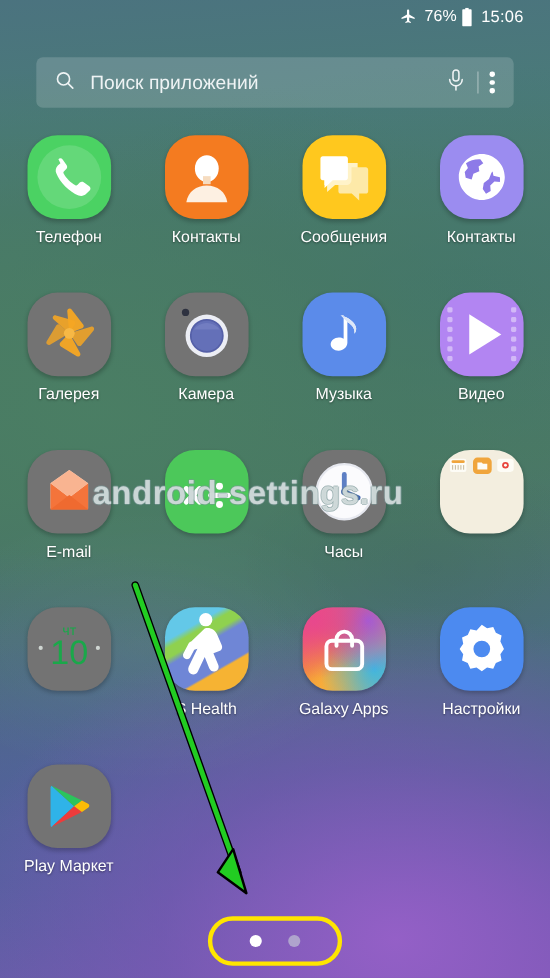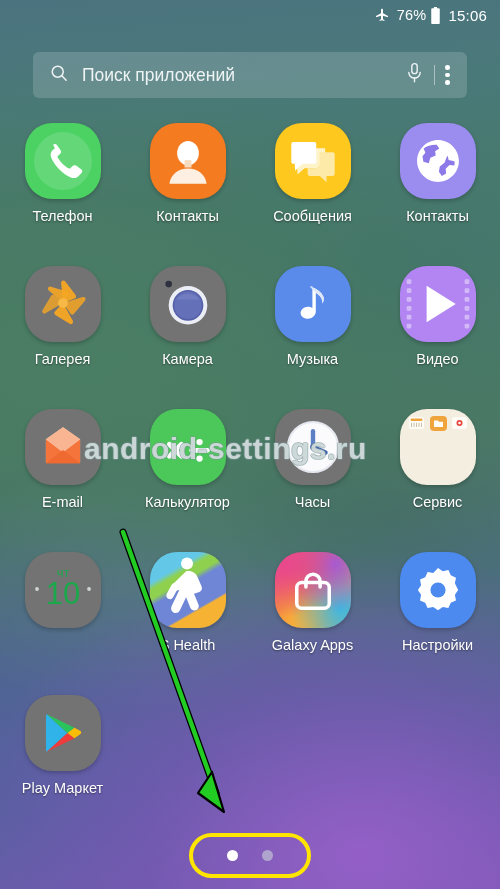--- a/index.html
+++ b/index.html
@@ -49,21 +49,21 @@
   }
 
   
   .statusbar {
     position: absolute;
     top: 0; left: 0; right: 0;
     height: 30px;
     display: flex;
     align-items: center;
     justify-content: flex-end;
-    padding-right: 13px;
+    padding-right: 24px;
     box-sizing: border-box;
     color: #ffffff;
     font-size: 15px;
     letter-spacing: .2px;
   }
   .statusbar .sb-item { display: flex; align-items: center; }
   .sb-plane { margin-right: 7px; display: block; }
   .sb-batt-pct { font-size: 14.5px; margin-right: 4px; }
   .sb-batt { margin-right: 7px; display: block; }
   .sb-clock { font-size: 15px; }
@@ -467,21 +467,20 @@
                   <line x1="5.2" y1="11.0" x2="9.6" y2="15.4"></line>
                   <line x1="9.6" y1="11.0" x2="5.2" y2="15.4"></line>
                   <line x1="13.3" y1="13.2" x2="19.1" y2="13.2"></line>
                 </g>
                 <circle cx="16.2" cy="10.2" r="1.15" fill="#ffffff"></circle>
                 <circle cx="16.2" cy="16.2" r="1.15" fill="#ffffff"></circle>
               </svg>
             </div>
           </div>
         </div>
-        <div class="app-label">Калькулятор</div>
       </div>
 
       <div class="cell">
         <div class="icon-wrap">
           <div class="squircle ic-white">
             <div class="ic-center">
               <svg width="70" height="70" viewBox="0 0 24 24" aria-hidden="true">
                 <circle cx="12" cy="12" r="8.6" fill="#fbfbfd"></circle>
                 <circle cx="12" cy="12" r="8.6" fill="none" stroke="#e6e8ef" stroke-width=".7"></circle>
                 <line x1="12" y1="12" x2="12" y2="6.6" stroke="#5d7fc4" stroke-width="1.5" stroke-linecap="round"></line>
@@ -508,21 +507,20 @@
                 <line x1="21.5" y1="13.8" x2="21.5" y2="18"></line>
               </g>
               <rect x="30" y="7" width="17" height="15" rx="4" fill="#f0a53c"></rect>
               <path d="M34 11.5h4l1 1.2h4v5.2h-9z" fill="#fdfcf6"></path>
               <rect x="52" y="8" width="15" height="12" rx="3" fill="#fdfcf6"></rect>
               <circle cx="59.5" cy="14" r="3" fill="#e8443c"></circle>
               <circle cx="59.5" cy="14" r="1.3" fill="#fdfcf6"></circle>
             </svg>
           </div>
         </div>
-        <div class="app-label">Сервис</div>
       </div>
     </div>
 
     <div class="row">
       <div class="cell">
         <div class="icon-wrap">
           <div class="squircle ic-white">
             <svg width="76" height="76" viewBox="0 0 76 76" aria-hidden="true" style="position:absolute;inset:0;">
               <circle cx="12" cy="37" r="1.9" fill="#cfd6d2"></circle>
               <circle cx="64" cy="37" r="1.9" fill="#cfd6d2"></circle>

